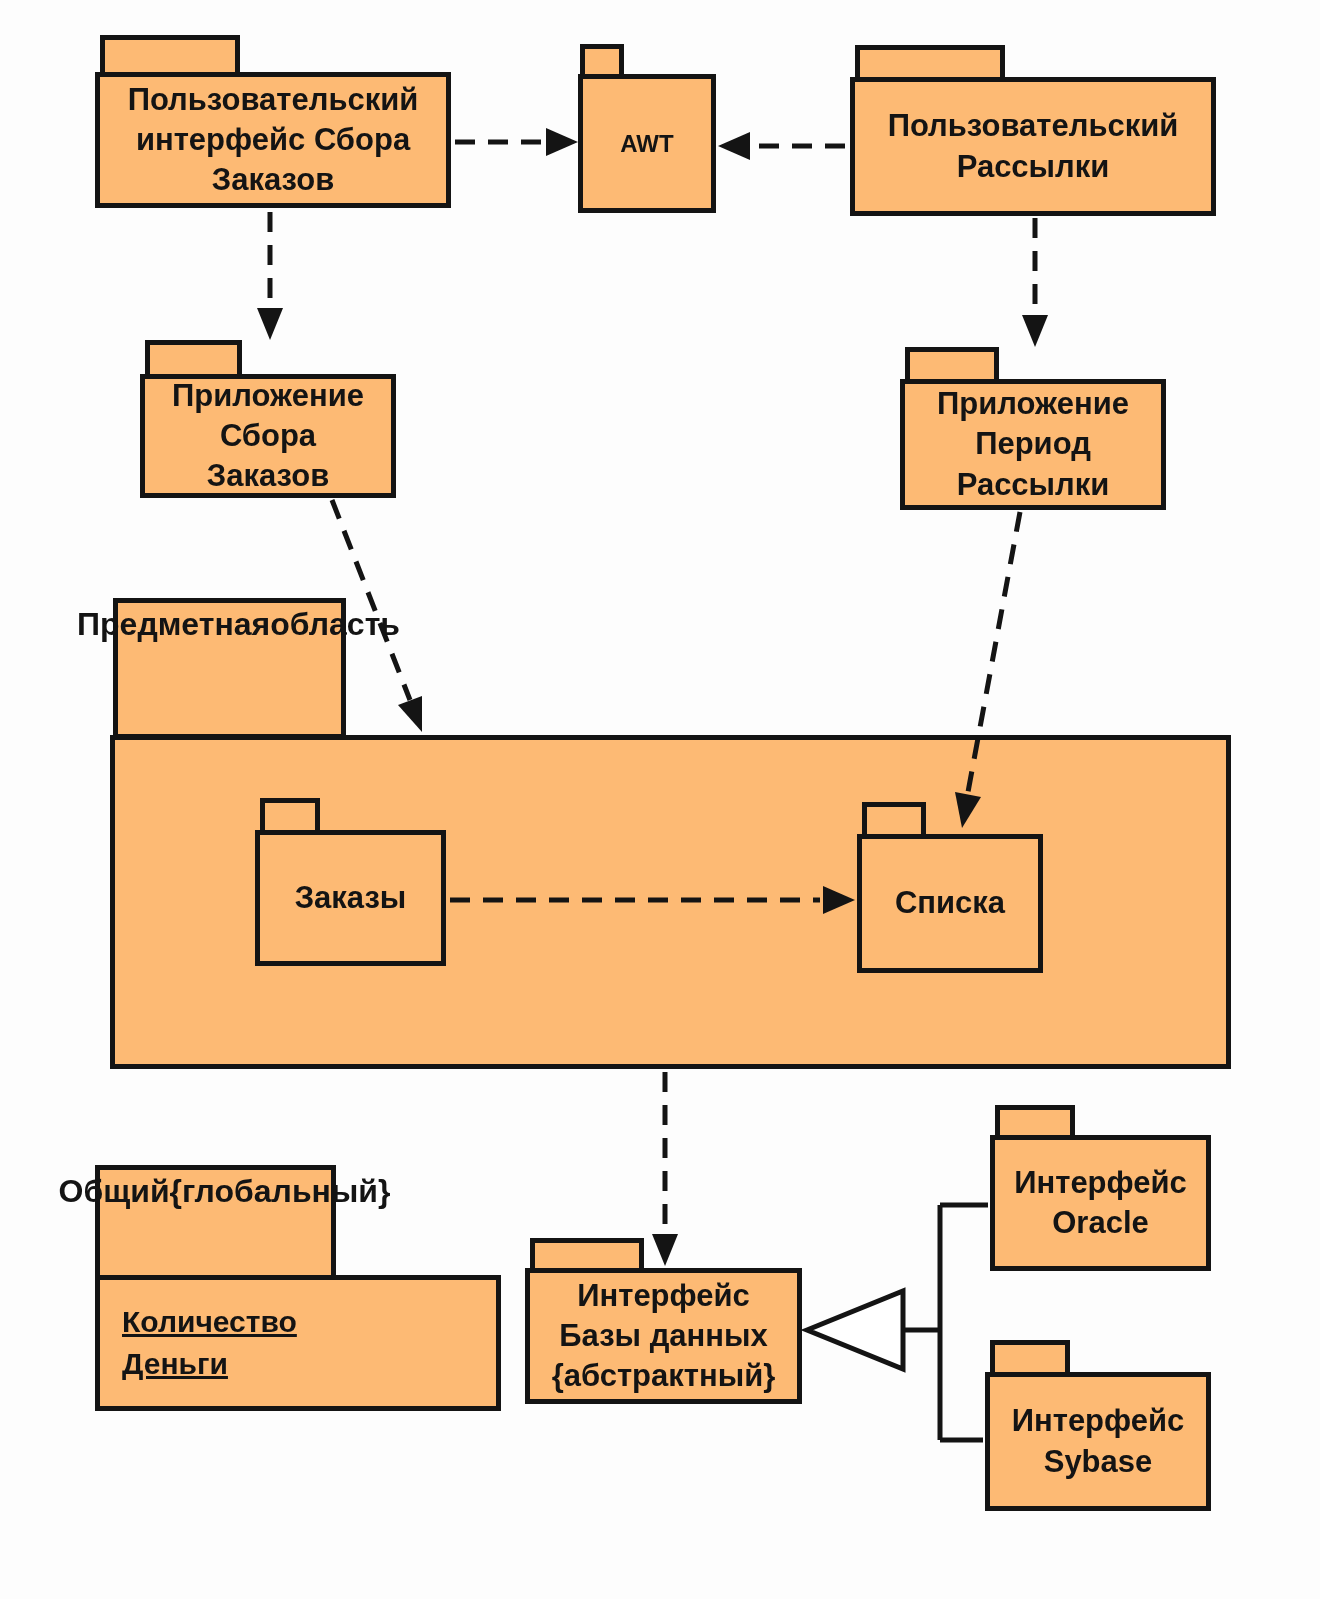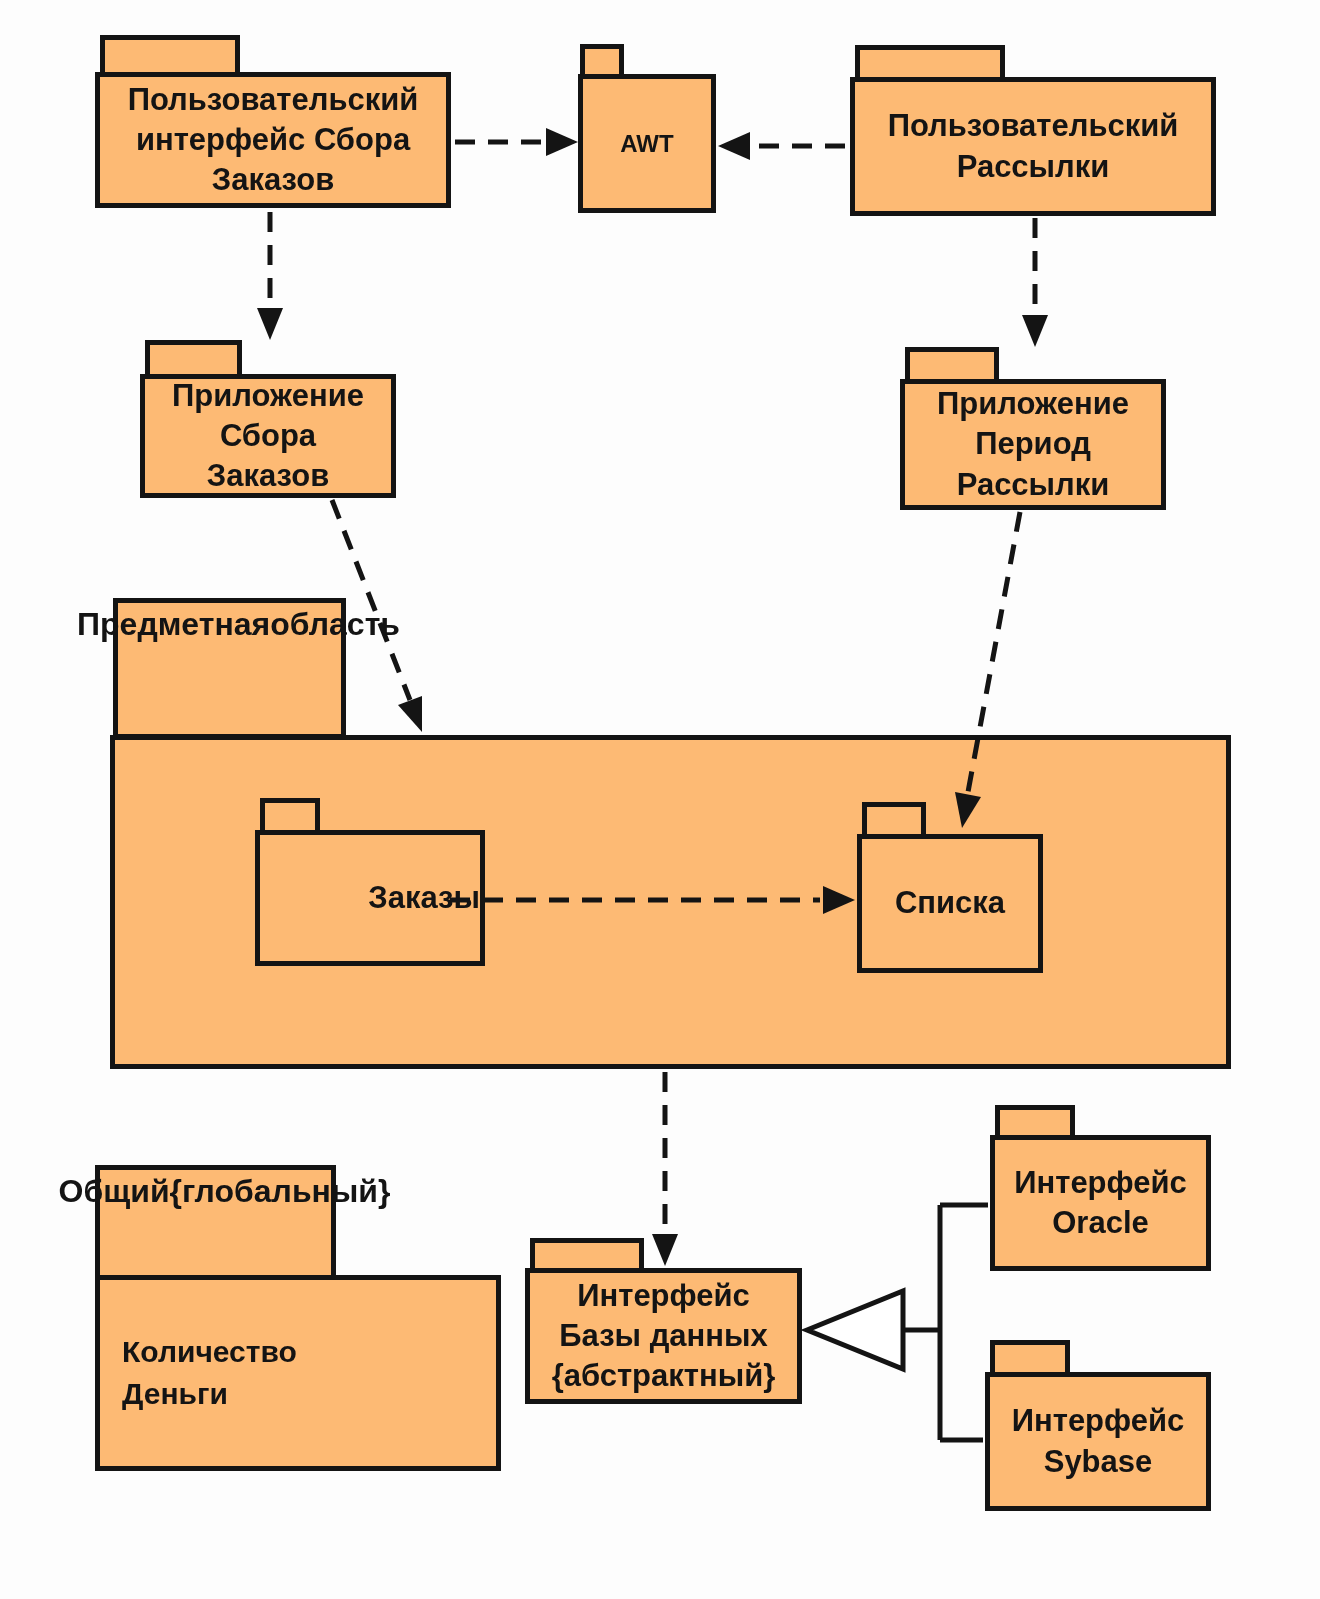--- a/index.html
+++ b/index.html
@@ -25,27 +25,27 @@
   .t-order-app{left:145px;top:340px;width:97px;height:39px;}
   .b-order-app{left:140px;top:374px;width:256px;height:124px;}
   
   .t-mailing-app{left:905px;top:347px;width:94px;height:37px;}
   .b-mailing-app{left:900px;top:379px;width:266px;height:131px;}
   
   .t-domain{left:113px;top:598px;width:233px;height:141px;}
   .b-domain{left:110px;top:735px;width:1121px;height:334px;}
   
   .t-orders{left:260px;top:798px;width:60px;height:37px;}
-  .b-orders{left:255px;top:830px;width:230px;height:136px;align-items:flex-end;}
+  .b-orders{left:255px;top:830px;width:191px;height:136px;}
   
   .t-clients{left:862px;top:802px;width:64px;height:37px;}
   .b-clients{left:857px;top:834px;width:186px;height:139px;}
   
   .t-common{left:95px;top:1165px;width:241px;height:115px;}
-  .b-common{left:95px;top:1275px;width:406px;height:196px;font-size:30px;line-height:1.4;}
+  .b-common{left:95px;top:1275px;width:406px;height:136px;font-size:30px;line-height:1.4;text-decoration:underline;}
   
   .t-db{left:530px;top:1238px;width:114px;height:35px;}
   .b-db{left:525px;top:1268px;width:277px;height:136px;}
   
   .t-oracle{left:995px;top:1105px;width:80px;height:35px;}
   .b-oracle{left:990px;top:1135px;width:221px;height:136px;}
   
   .t-sybase{left:990px;top:1340px;width:80px;height:37px;}
   .b-sybase{left:985px;top:1372px;width:226px;height:139px;}
 </style>

